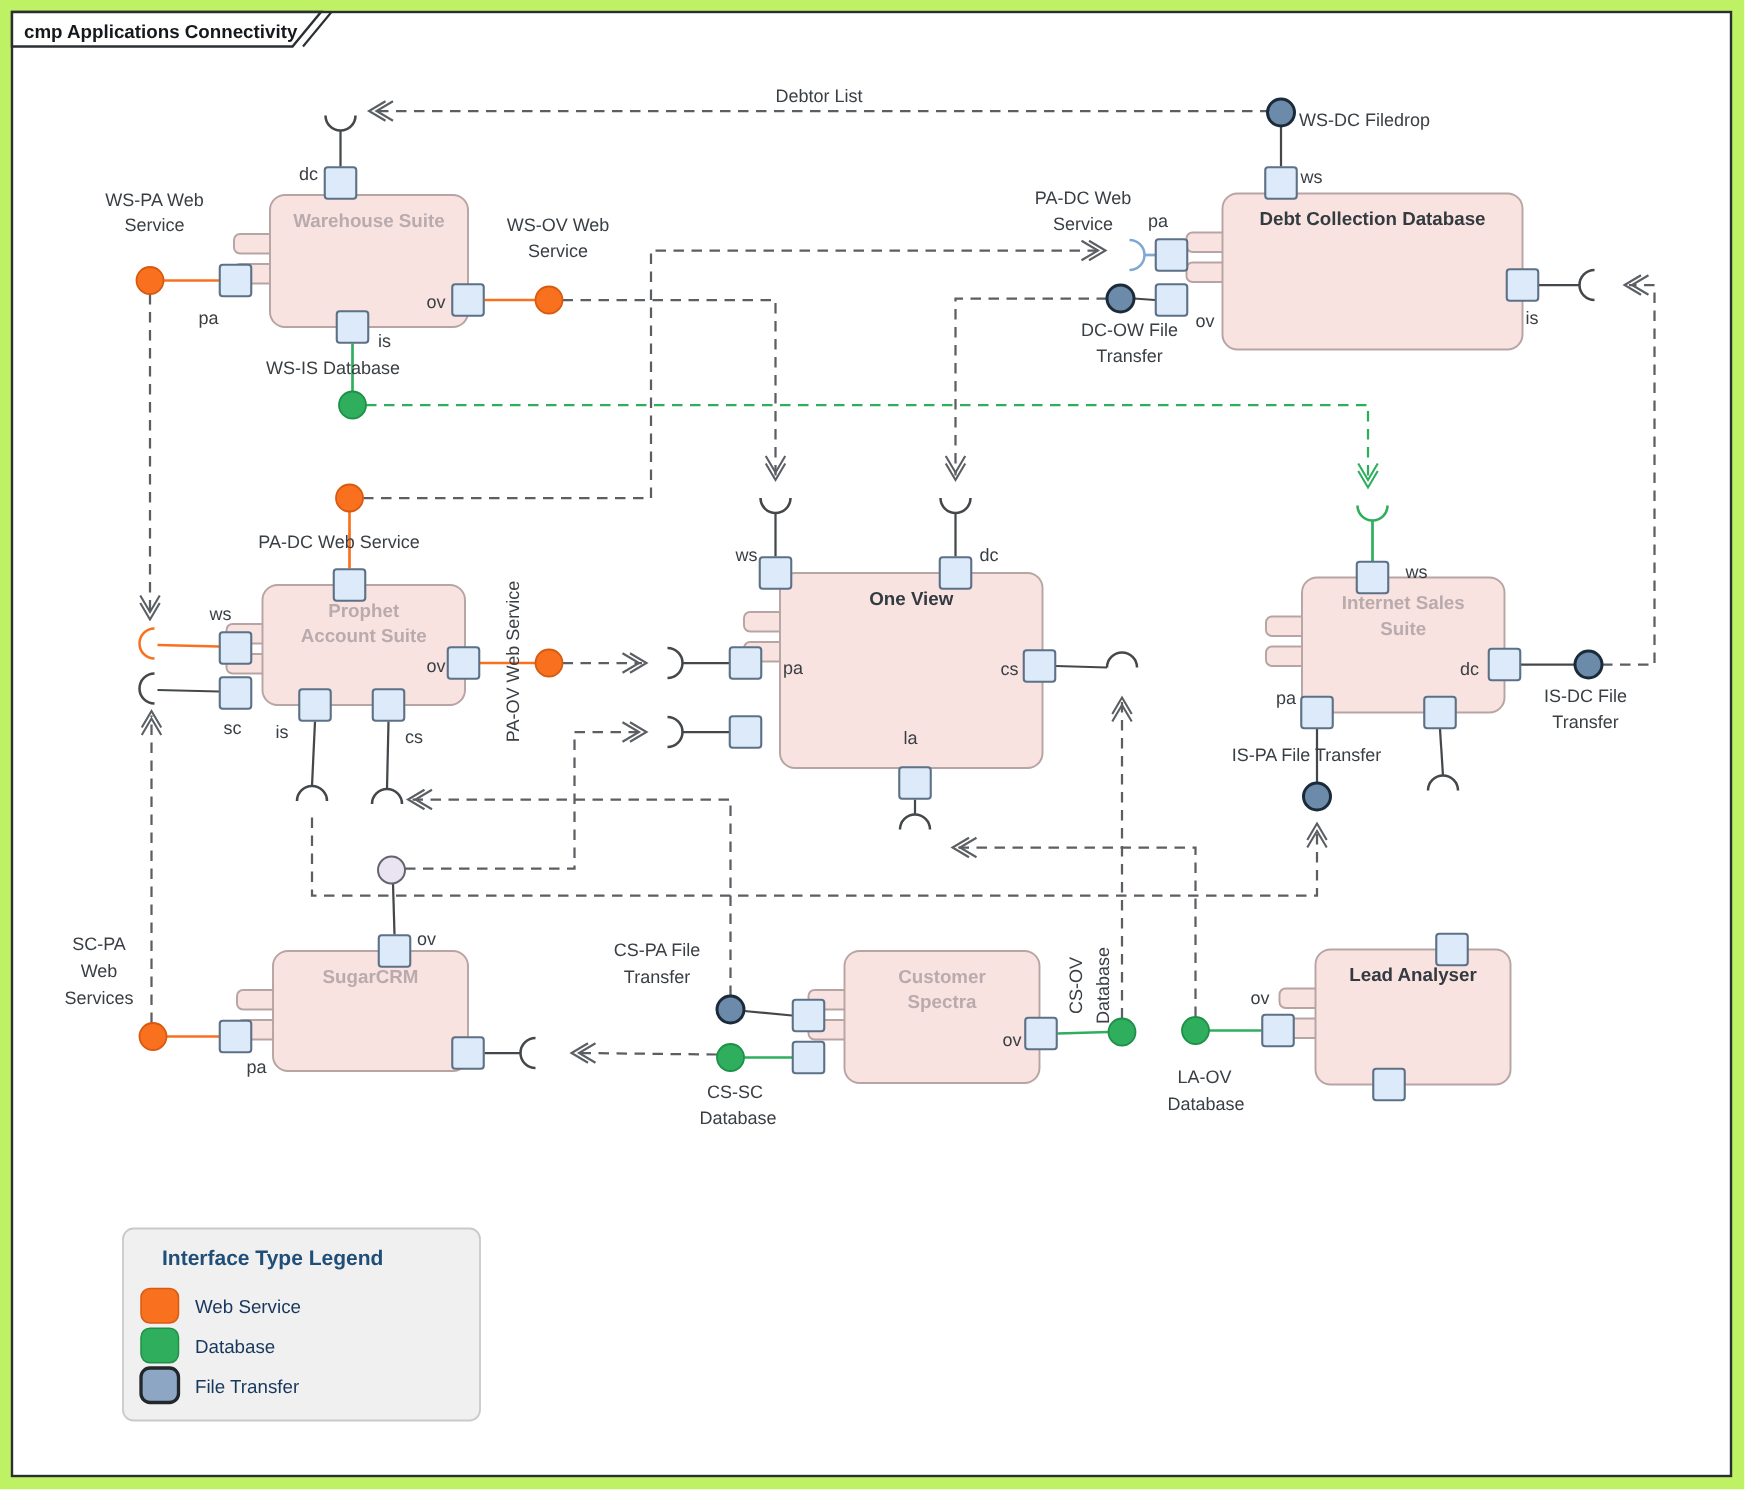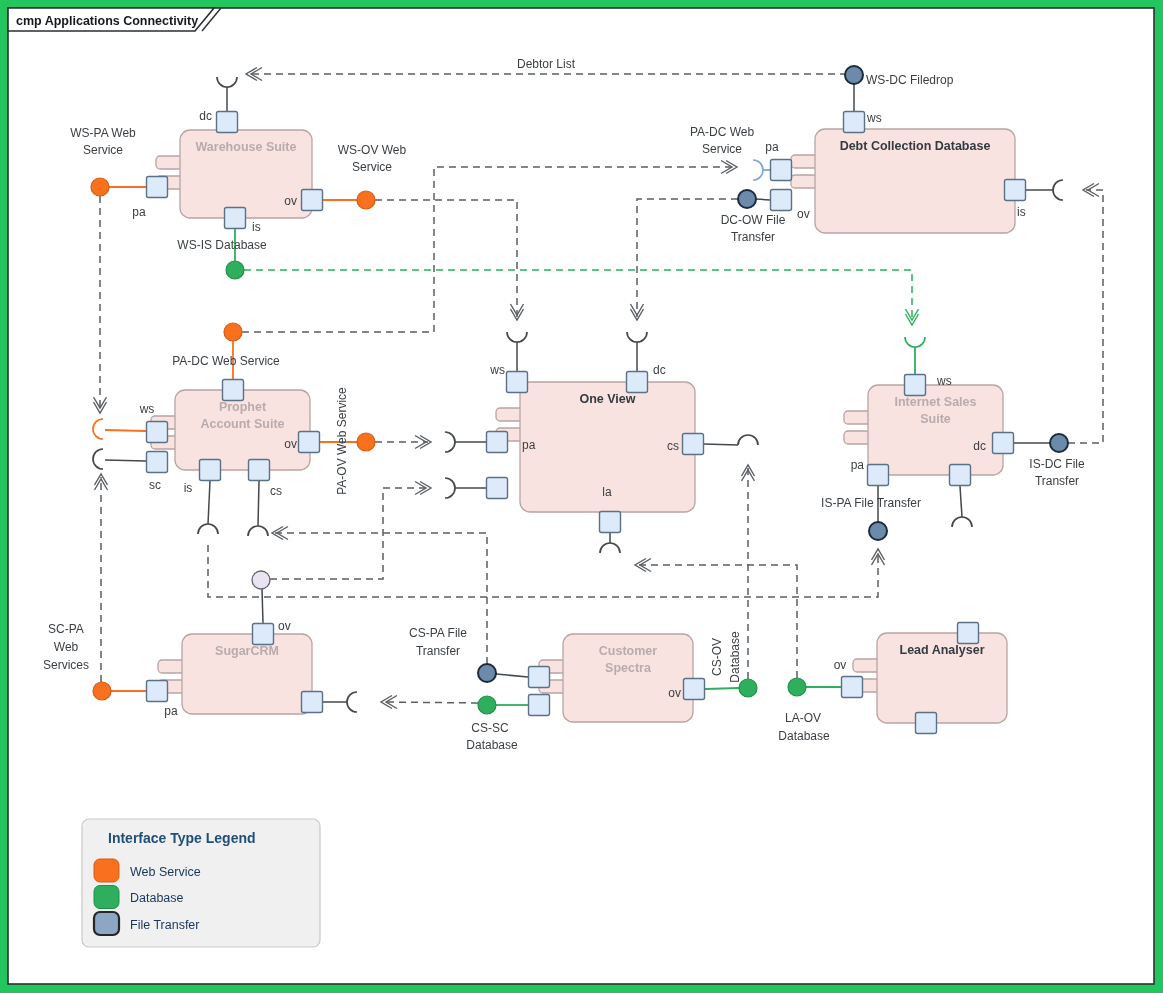--- a/index.html
+++ b/index.html
@@ -1,16 +1,16 @@
 <!DOCTYPE html>
 <html><head>
 <meta charset="utf-8">
 <style>
   html,body{margin:0;padding:0;background:#ffffff;}
-  #stage{position:relative;width:1163px;height:993px;background:#22c55e;}
+  #stage{position:relative;width:1163px;height:993px;background:#bef264;}
   svg{display:block;}
   text{font-family:"Liberation Sans", sans-serif;}
 </style>
 </head>
 <body>
 
 <div id="stage">
 <svg id="svg" width="1163" height="993" viewBox="0 0 1163 993" xmlns="http://www.w3.org/2000/svg">
   <g>
     <rect x="8" y="8" width="1146" height="976" fill="#ffffff" stroke="#2A2F33" stroke-width="1.6"></rect>

